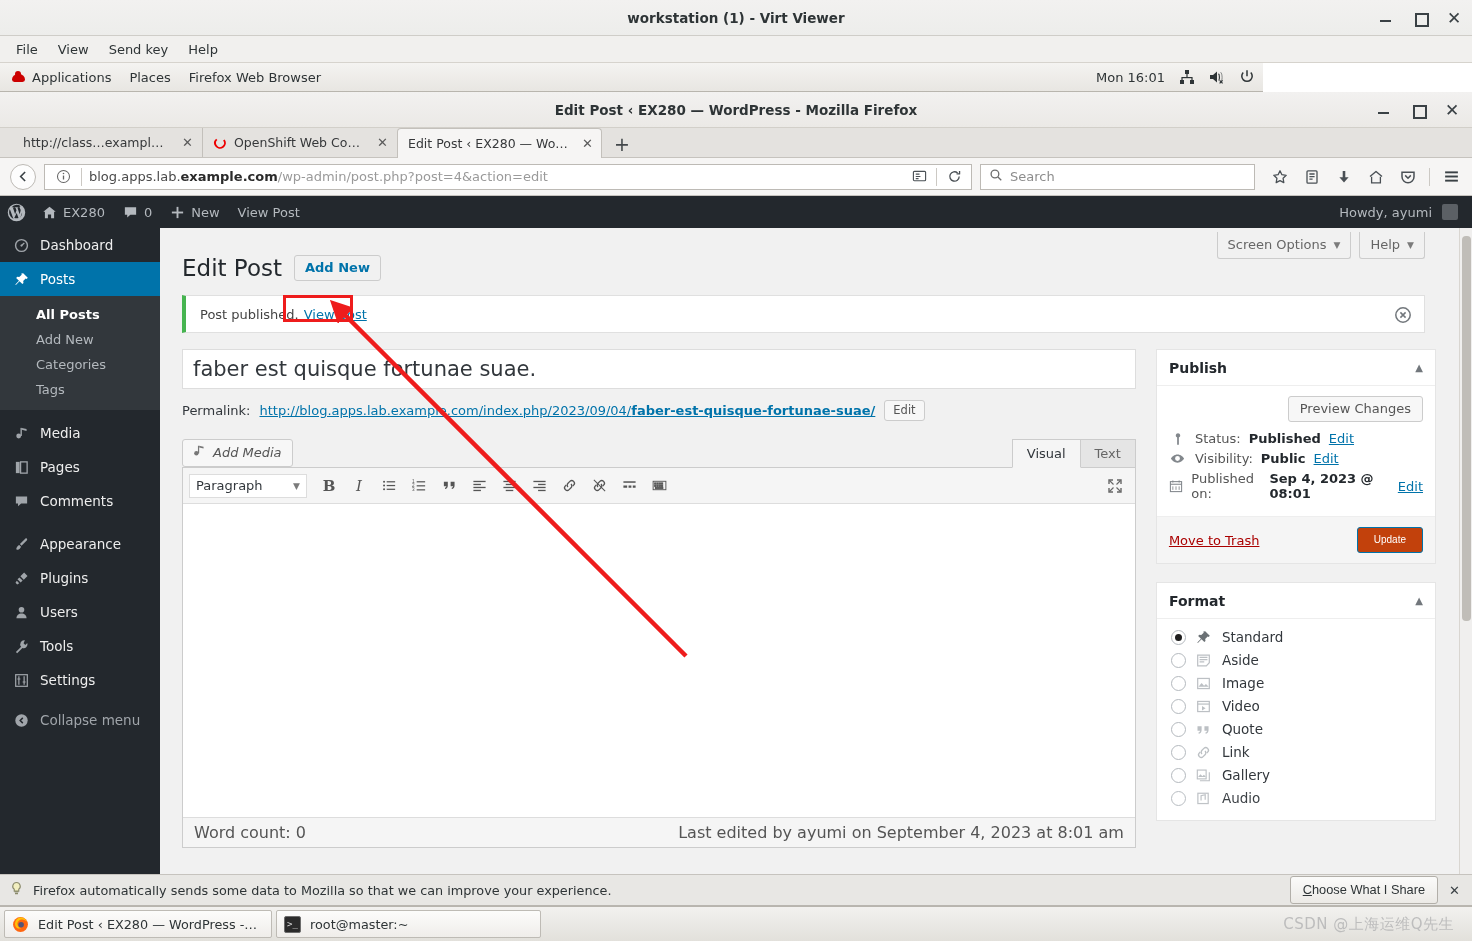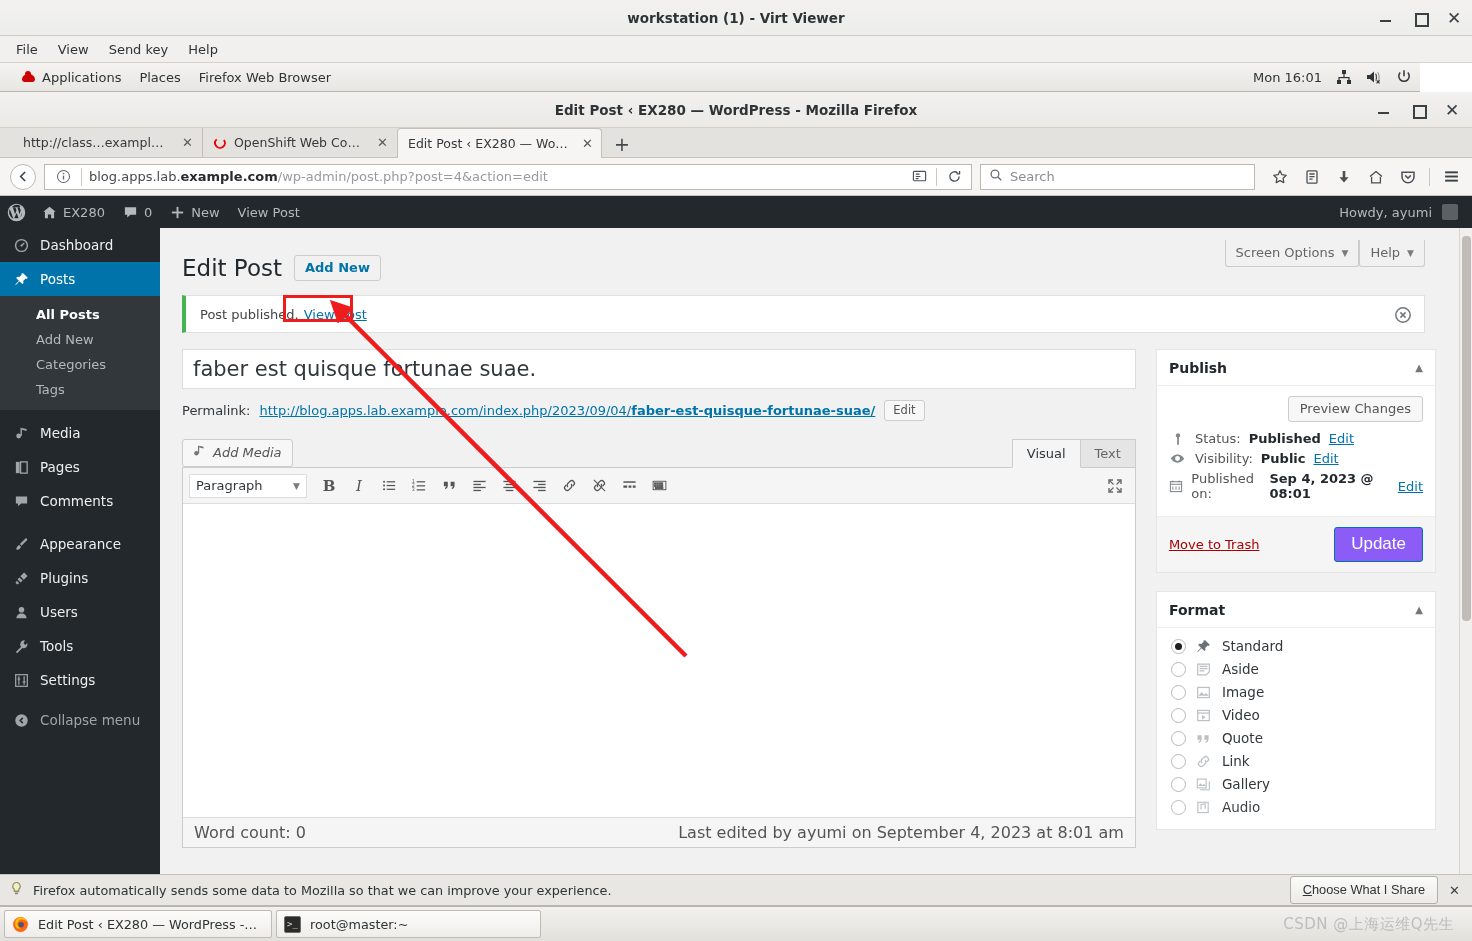--- a/index.html
+++ b/index.html
@@ -28,24 +28,24 @@
 
   .vv-menubar {
     position: absolute; top: 36px; left: 0; width: 1472px; height: 27px;
     background: #f1f0ee; border-bottom: 1px solid #d6d3cd;
     display: flex; align-items: center; padding-left: 8px; gap: 4px;
   }
   .vv-menu { font-size: 13px; color: #2e3436; padding: 3px 8px; border-radius: 2px; }
 
   
   .gnome-panel {
-    position: absolute; top: 63px; left: 0; width: 1420px; height: 29px;
+    position: absolute; top: 63px; left: 0; width: 1263px; height: 29px;
     background: linear-gradient(180deg,#f4f3f1 0%,#e8e6e2 100%);
     border-bottom: 1px solid #b8b5ae;
-    display: flex; align-items: center; padding-left: 12px;
+    display: flex; align-items: center; padding-left: 2px;
   }
   .gp-item { font-size: 13px; color: #2e3436; padding: 2px 9px; display:flex; align-items:center; gap:6px; }
   .rh-logo { width: 15px; height: 15px; position: relative; display:inline-block; }
   .rh-logo::before {
     content:""; position:absolute; left:1px; top:4px; width:13px; height:8px;
     background:#cc0000; border-radius: 7px 7px 3px 3px;
   }
   .rh-logo::after {
     content:""; position:absolute; left:4px; top:1px; width:6px; height:6px;
     background:#cc0000; border-radius:50%;
@@ -143,21 +143,21 @@
   }
   .submenu { background:#32373c; padding: 6px 0 8px 0; }
   .sub-item { padding: 5px 0 5px 36px; color:#b4b9be; font-size:13px; }
   .sub-item.active { color:#fff; font-weight:bold; }
   .menu-gap { height:9px; }
   .collapse { color:#a0a5aa; }
 
   
   .wp-content { position:absolute; left:160px; top:0; width: 1298px; height:646px; padding: 10px 22px 0 22px; }
 
-  .screen-meta { position:absolute; right: 33px; top: 12px; display:flex; }
+  .screen-meta { position:absolute; right: 33px; top: 4px; display:flex; gap:8px; }
   .sm-btn {
     background:#f1f1f1; border:1px solid #ccc; border-top:none;
     border-radius: 0 0 3px 3px; font-size:13px; color:#666;
     padding: 5px 10px 6px 10px; display:flex; align-items:center; gap:7px;
   }
   .caret-d { font-size:9px; color:#7b7b7b; }
 
   .page-title-row { display:flex; align-items:center; gap:12px; margin: 17px 0 0 0;}
   .page-title { font-size:23px; font-weight:400; color:#23282d; }
   .addnew-btn {
@@ -241,22 +241,22 @@
   .pub-line { display:flex; align-items:center; gap:8px; font-size:13px; color:#555; margin: 5px 0; }
   .pub-ico { width:18px; color:#82878c; display:flex; align-items:center; justify-content:center;}
   .pub-line b { color:#23282d; }
   .pub-edit { color:#0073aa; text-decoration:underline; }
   .mb-footer {
     border-top:1px solid #eee; padding: 10px 12px; display:flex; align-items:center;
     background:#f5f5f5;
   }
   .trash { color:#a00; font-size:13px; text-decoration:underline; }
   .update-btn {
-    margin-left:auto; background:#8b5cf6; border:1px solid #0073aa;
-    color:#fff; font-size:17px; border-radius:3px; padding: 6px 16px 7px 16px;
+    margin-left:auto; background:#c2410c; border:1px solid #0073aa;
+    color:#fff; font-size:10px; border-radius:3px; padding: 6px 16px 7px 16px;
   }
   .fmt-row { display:flex; align-items:center; gap:9px; padding: 3px 0 4px 2px; font-size:13.5px; color:#32373c; }
   .radio { width:15px; height:15px; border:1px solid #b4b9be; border-radius:50%; background:#fff; position:relative; flex:0 0 15px;}
   .radio.on::after { content:""; position:absolute; left:3px; top:3px; width:7px; height:7px; background:#1e1e1e; border-radius:50%; }
   .fmt-ico { width:18px; height:16px; color:#b7bcc0; display:flex; align-items:center; justify-content:center; flex:0 0 18px;}
 
   
   .page-scroll {
     position:absolute; right:0; top:0; width: 13px; height:646px; background:#f0efee; border-left:1px solid #d9d6d1;
   }

